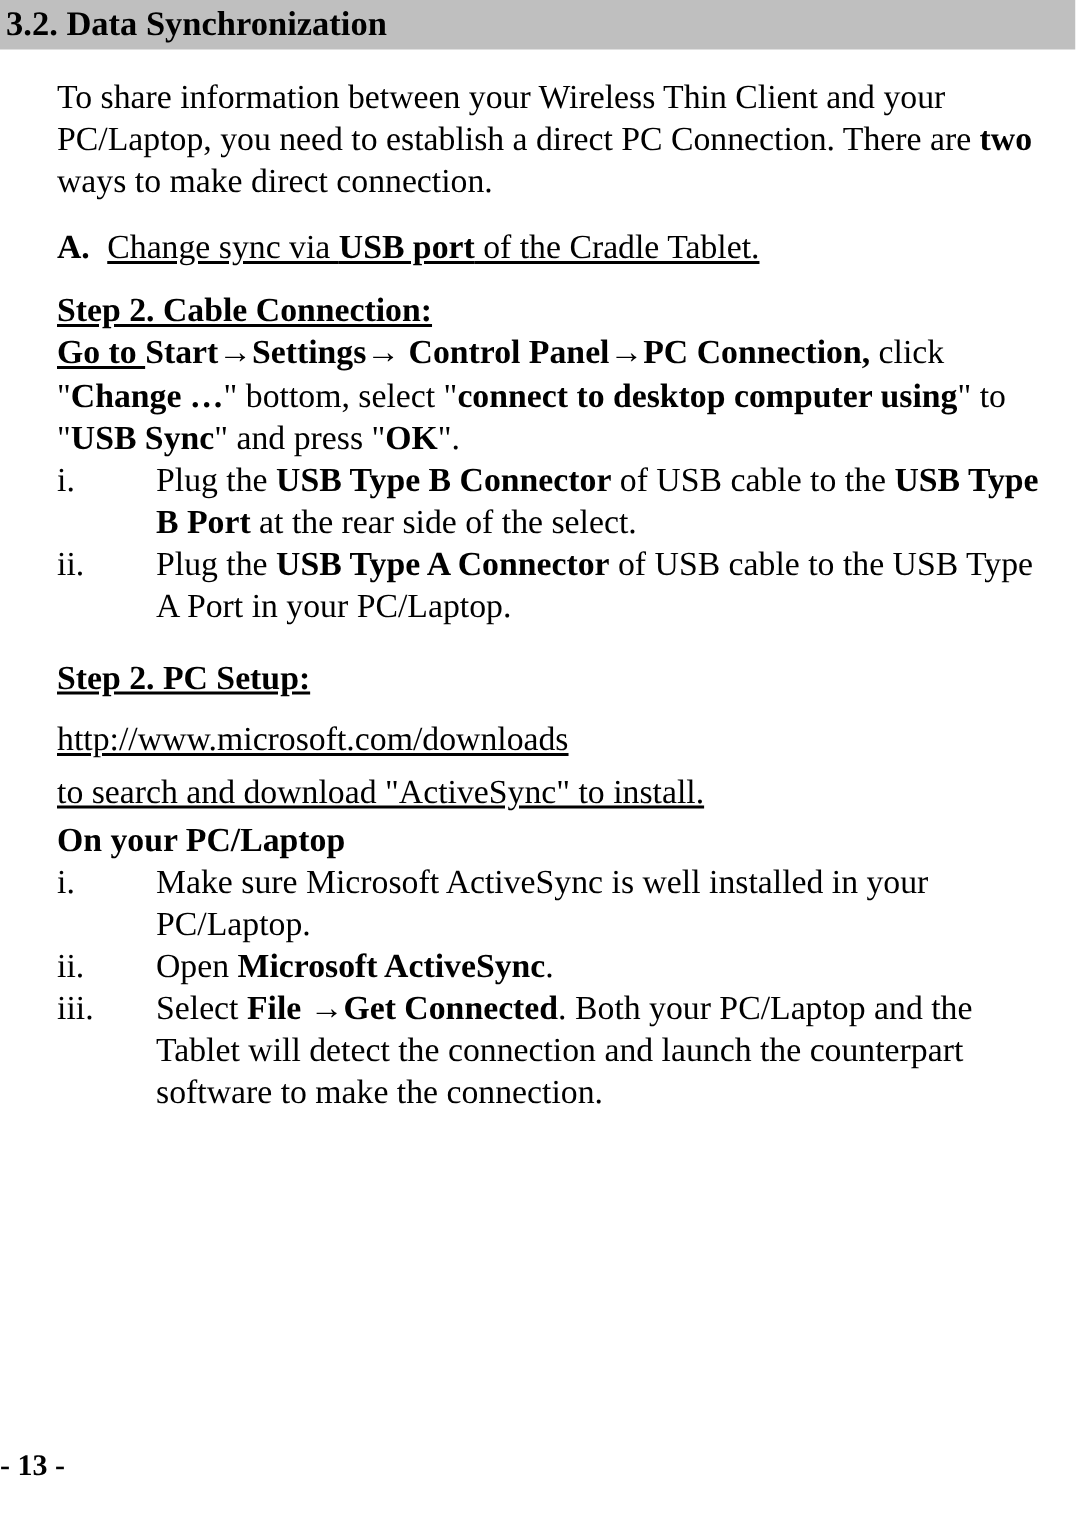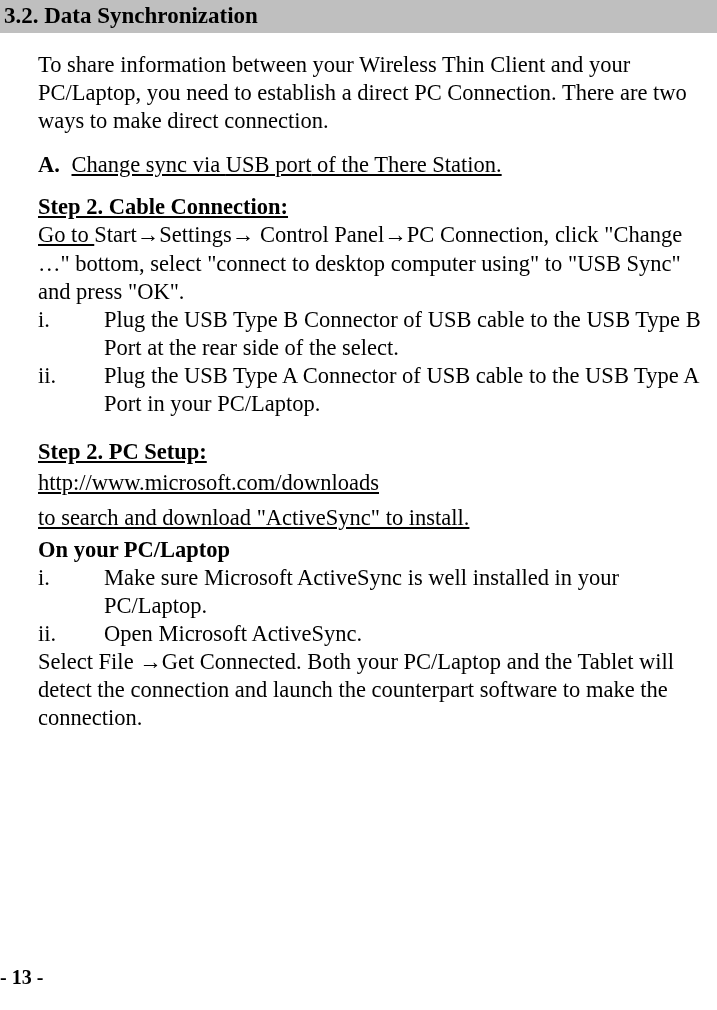--- a/index.html
+++ b/index.html
@@ -22,21 +22,21 @@
   .heading {
     background: #bfbfbf;
     font-weight: bold;
     padding: 2px 4px 2px 4px;
     font-size: 23px;
   }
   .body-area {
     padding: 18px 10px 0 38px;
   }
   .p1 { margin: 0 0 16px 0; }
-  .bold { font-weight: normal; }
+  .bold { font-weight: bold; }
   .list-alpha {
     margin: 0 0 14px 0;
   }
   .alpha-marker { font-weight: bold; padding-right: 6px; }
   .u { text-decoration: underline; }
   .step-title {
     font-weight: bold;
     text-decoration: underline;
     margin: 0;
   }
@@ -78,21 +78,21 @@
 
   <div class="body-area">
 
     <p class="p1">
       <span>To share information between your Wireless Thin Client and your PC/Laptop, you need to establish a direct PC Connection. There are </span><span class="bold">two</span><span> ways to make direct connection.</span>
     </p>
 
     <div class="list-alpha">
       <span class="alpha-marker">A.</span>
       <span class="u">
-        <span>Change sync via </span><span class="bold">USB port</span><span> of the There Station.</span>
+        <span>Change sync via </span><span class="bold">USB port</span><span> of the Cradle Tablet.</span>
       </span>
     </div>
 
     <p class="step-title">Step 2. Cable Connection:</p>
     <p class="block">
       <span class="bold u">Go to </span><span class="bold">Start→Settings→ Control Panel→PC Connection, </span><span>click "</span><span class="bold">Change …</span><span>" bottom, select "</span><span class="bold">connect to desktop computer using</span><span>" to "</span><span class="bold">USB Sync</span><span>" and  press "</span><span class="bold">OK</span><span>".</span>
     </p>
 
     <div class="roman-list">
       <div class="roman-row">
@@ -106,40 +106,41 @@
         <div class="roman-content">
           <span>Plug the </span><span class="bold">USB Type A Connector</span><span> of USB cable to the USB Type A Port in your PC/Laptop.</span>
         </div>
       </div>
     </div>
 
     <div class="gap"></div>
 
     <p class="step-title">Step 2. PC Setup:</p>
 
-    <div style="margin-top:0;">
+    <div style="margin-top:10px;">
       <span class="url-line"> http://www.microsoft.com/downloads</span>
     </div>
 
     <p class="block search-line" style="margin-top:4px;">to search and download "ActiveSync" to install.</p>
 
     <p class="block on-pc" style="margin-top:4px;font-family:Liberation Serif, serif;">On your PC/Laptop</p>
 
     <div class="roman-list">
       <div class="roman-row">
         <div class="roman-marker">i.</div>
         <div class="roman-content">Make sure Microsoft ActiveSync is well installed in your PC/Laptop.</div>
       </div>
       <div class="roman-row">
         <div class="roman-marker">ii.</div>
         <div class="roman-content">
           <span>Open </span><span class="bold">Microsoft ActiveSync</span><span>.</span>
         </div>
       </div>
       <div class="roman-row">
+        <div class="roman-marker">iii.</div>
         <div class="roman-content">
           <span>Select </span><span class="bold">File →Get Connected</span><span>. Both your PC/Laptop and the Tablet will detect the connection and launch the counterpart software to make the connection.</span>
         </div>
       </div>
     </div>
 
   </div>
 
   <div class="page-num">- 13 -</div>
 </div>

